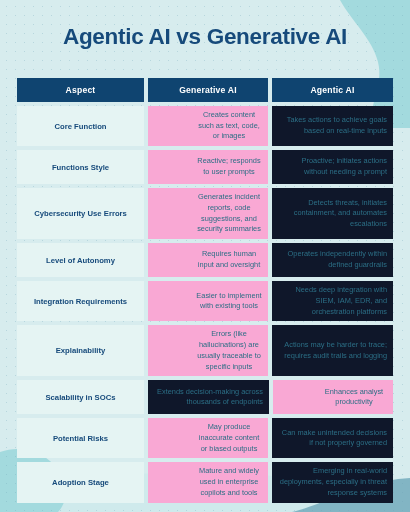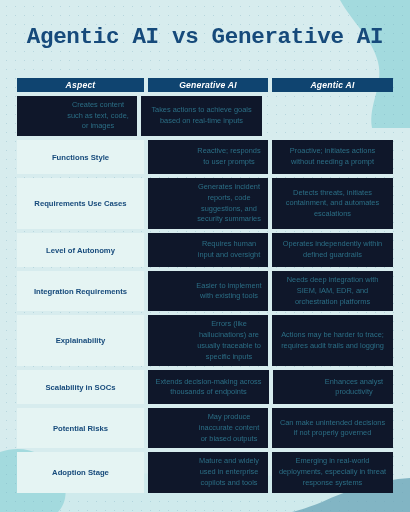--- a/index.html
+++ b/index.html
@@ -46,21 +46,20 @@
   }
 
   #page-title {
     text-align: center;
     font-size: 22.5px;
     font-weight: bold;
     color: #164a7b;
     letter-spacing: -0.3px;
     padding-top: 25px;
     line-height: 1.1;
-    font-family: Liberation Mono, monospace;
   }
 
   #comparison-table {
     position: absolute;
     left: 17px;
     top: 78px;
     width: 376px;
   }
 
   .table-row {
@@ -72,47 +71,46 @@
   .cell {
     display: flex;
     align-items: center;
     justify-content: center;
     text-align: center;
     padding: 4px 6px;
   }
 
   .col-aspect   { width: 127px; flex: 0 0 127px; }
   .col-gen      { width: 120px; flex: 0 0 120px; text-align: center; }
-  .col-agent    { width: 121px; flex: 0 0 121px; }
+  .col-agent    { width: 121px; flex: 0 0 121px; text-align: right; }
 
   
   .header-row .cell {
     background: #0f4470;
     color: #ffffff;
     font-size: 8.6px;
     font-weight: bold;
-    height: 14px;
+    height: 24px;
     letter-spacing: 0.2px;
-    font-style: italic;
   }
 
   
   .body-row .cell {
     font-size: 7.4px;
     line-height: 1.45;
     min-height: 34px;
   }
   .body-row .col-aspect {
     background: #e5f4f3;
     color: #164a7b;
     font-weight: bold;
     font-size: 7.7px;
   }
   .body-row .col-gen {
-    background: #0f172a;
+    background: #f9a8d4;
     color: #2b6e85;
     padding-left: 48px;
   }
   .body-row .col-agent {
     background: #0f172a;
     color: #2b6e85;
   }
 </style>
 </head>
 <body>
@@ -138,33 +136,34 @@
 
   <div id="comparison-table">
 
     <div class="table-row header-row">
       <div class="cell col-aspect">Aspect</div>
       <div class="cell col-gen">Generative AI</div>
       <div class="cell col-agent">Agentic AI</div>
     </div>
 
     <div class="table-row body-row">
+      <div class="cell col-aspect">Core Function</div>
       <div class="cell col-gen">Creates content such as text, code, or images</div>
       <div class="cell col-agent">Takes actions to achieve goals based on real-time inputs</div>
     </div>
 
 
     <div class="table-row body-row">
       <div class="cell col-aspect">Functions Style</div>
       <div class="cell col-gen">Reactive; responds to user prompts</div>
       <div class="cell col-agent">Proactive; initiates actions without needing a prompt</div>
     </div>
 
     <div class="table-row body-row">
-      <div class="cell col-aspect">Requirements Use Cases</div>
+      <div class="cell col-aspect">Cybersecurity Use Errors</div>
       <div class="cell col-gen">Generates incident reports, code suggestions, and security summaries</div>
       <div class="cell col-agent">Detects threats, initiates containment, and automates escalations</div>
     </div>
 
     <div class="table-row body-row">
       <div class="cell col-aspect">Level of Autonomy</div>
       <div class="cell col-gen">Requires human input and oversight</div>
       <div class="cell col-agent">Operates independently within defined guardrails</div>
     </div>
 

